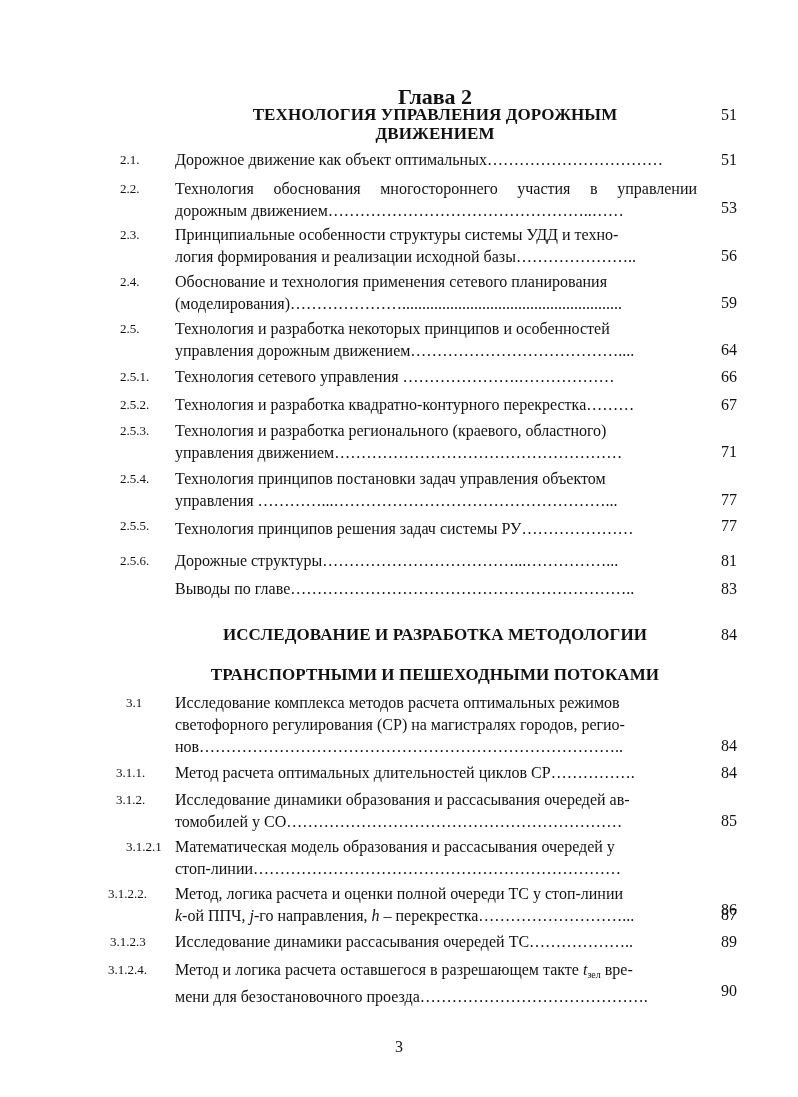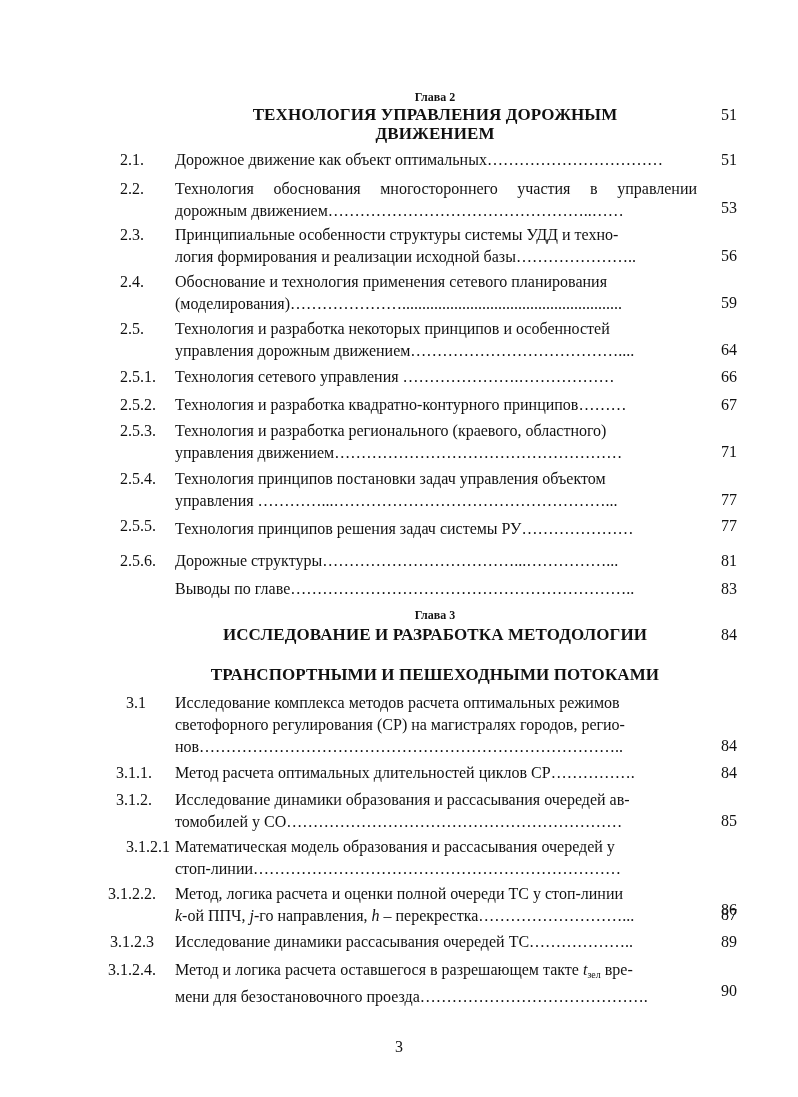--- a/index.html
+++ b/index.html
@@ -4,33 +4,33 @@
 <style>
   html, body { margin: 0; padding: 0; background: #ffffff; }
   body {
     width: 798px; height: 1097px; position: relative; overflow: hidden;
     font-family: "Liberation Serif", "DejaVu Serif", serif;
     color: #111111;
   }
   .page { position: absolute; left: 0; top: 0; width: 798px; height: 1097px; background: #fff; }
   .ch-label {
     position: absolute; left: 175px; width: 520px; text-align: center;
-    font-weight: bold; font-size: 12px; line-height: 20px;
+    font-weight: bold; font-size: 22px; line-height: 20px;
   }
   .ch-title {
     position: absolute; left: 175px; width: 520px; text-align: center;
     font-weight: bold; font-size: 17px; line-height: 20px; letter-spacing: 0.1px;
   }
   .ch-page {
     position: absolute; left: 700px; width: 37px; text-align: right;
     font-size: 16px; line-height: 20px;
   }
   .entry { position: absolute; left: 0; width: 798px; }
   .num {
-    position: absolute; font-size: 16px; line-height: 22px;
+    position: absolute; font-size: 13px; line-height: 22px;
   }
   .text {
     position: absolute; left: 175px; width: 522px;
     font-size: 16px; line-height: 22px;
   }
   .text .line { display: block; white-space: nowrap; overflow: hidden; }
   .text .justify { text-align: justify; text-align-last: justify; white-space: normal; }
   .pg {
     position: absolute; left: 700px; width: 37px; text-align: right;
     font-size: 16px; line-height: 22px;
@@ -100,21 +100,21 @@
     <span class="num" style="left:120px; top:366px;">2.5.1.</span>
     <div class="text" style="top:366px;">
         <span class="line">Технология сетевого управления ………………….………………</span>
       </div>
     <span class="pg" style="top:366px;">66</span>
   </div>
 
   <div class="entry">
     <span class="num" style="left:120px; top:394px;">2.5.2.</span>
     <div class="text" style="top:394px;">
-        <span class="line">Технология и разработка квадратно-контурного принципов………</span>
+        <span class="line">Технология и разработка квадратно-контурного перекрестка………</span>
       </div>
     <span class="pg" style="top:394px;">67</span>
   </div>
 
   <div class="entry">
     <span class="num" style="left:120px; top:420px;">2.5.3.</span>
     <div class="text" style="top:420px;">
       <span class="line">Технология и разработка регионального (краевого, областного)</span>
       <span class="line">управления движением………………………………………………</span>
     </div>
@@ -146,21 +146,20 @@
     <span class="pg" style="top:550px;">81</span>
   </div>
 
   <div class="entry">
     <div class="text" style="top:578px;">
         <span class="line">Выводы по главе………………………………………………………..</span>
       </div>
     <span class="pg" style="top:578px;">83</span>
   </div>
 
-  <div class="ch-label" style="top:605px;">Глава 3</div>
   <div class="ch-title" style="top:625px;">ИССЛЕДОВАНИЕ И РАЗРАБОТКА МЕТОДОЛОГИИ</div>
   <div class="ch-title" style="top:665px;">ТРАНСПОРТНЫМИ И ПЕШЕХОДНЫМИ ПОТОКАМИ</div>
   <div class="ch-page" style="top:625px;">84</div>
 
   <div class="entry">
     <span class="num" style="left:126px; top:692px;">3.1</span>
     <div class="text" style="top:692px;">
       <span class="line">Исследование комплекса методов расчета оптимальных режимов</span>
       <span class="line">светофорного регулирования (СР) на магистралях городов, регио-</span>
       <span class="line">нов……………………………………………………………………..</span>

